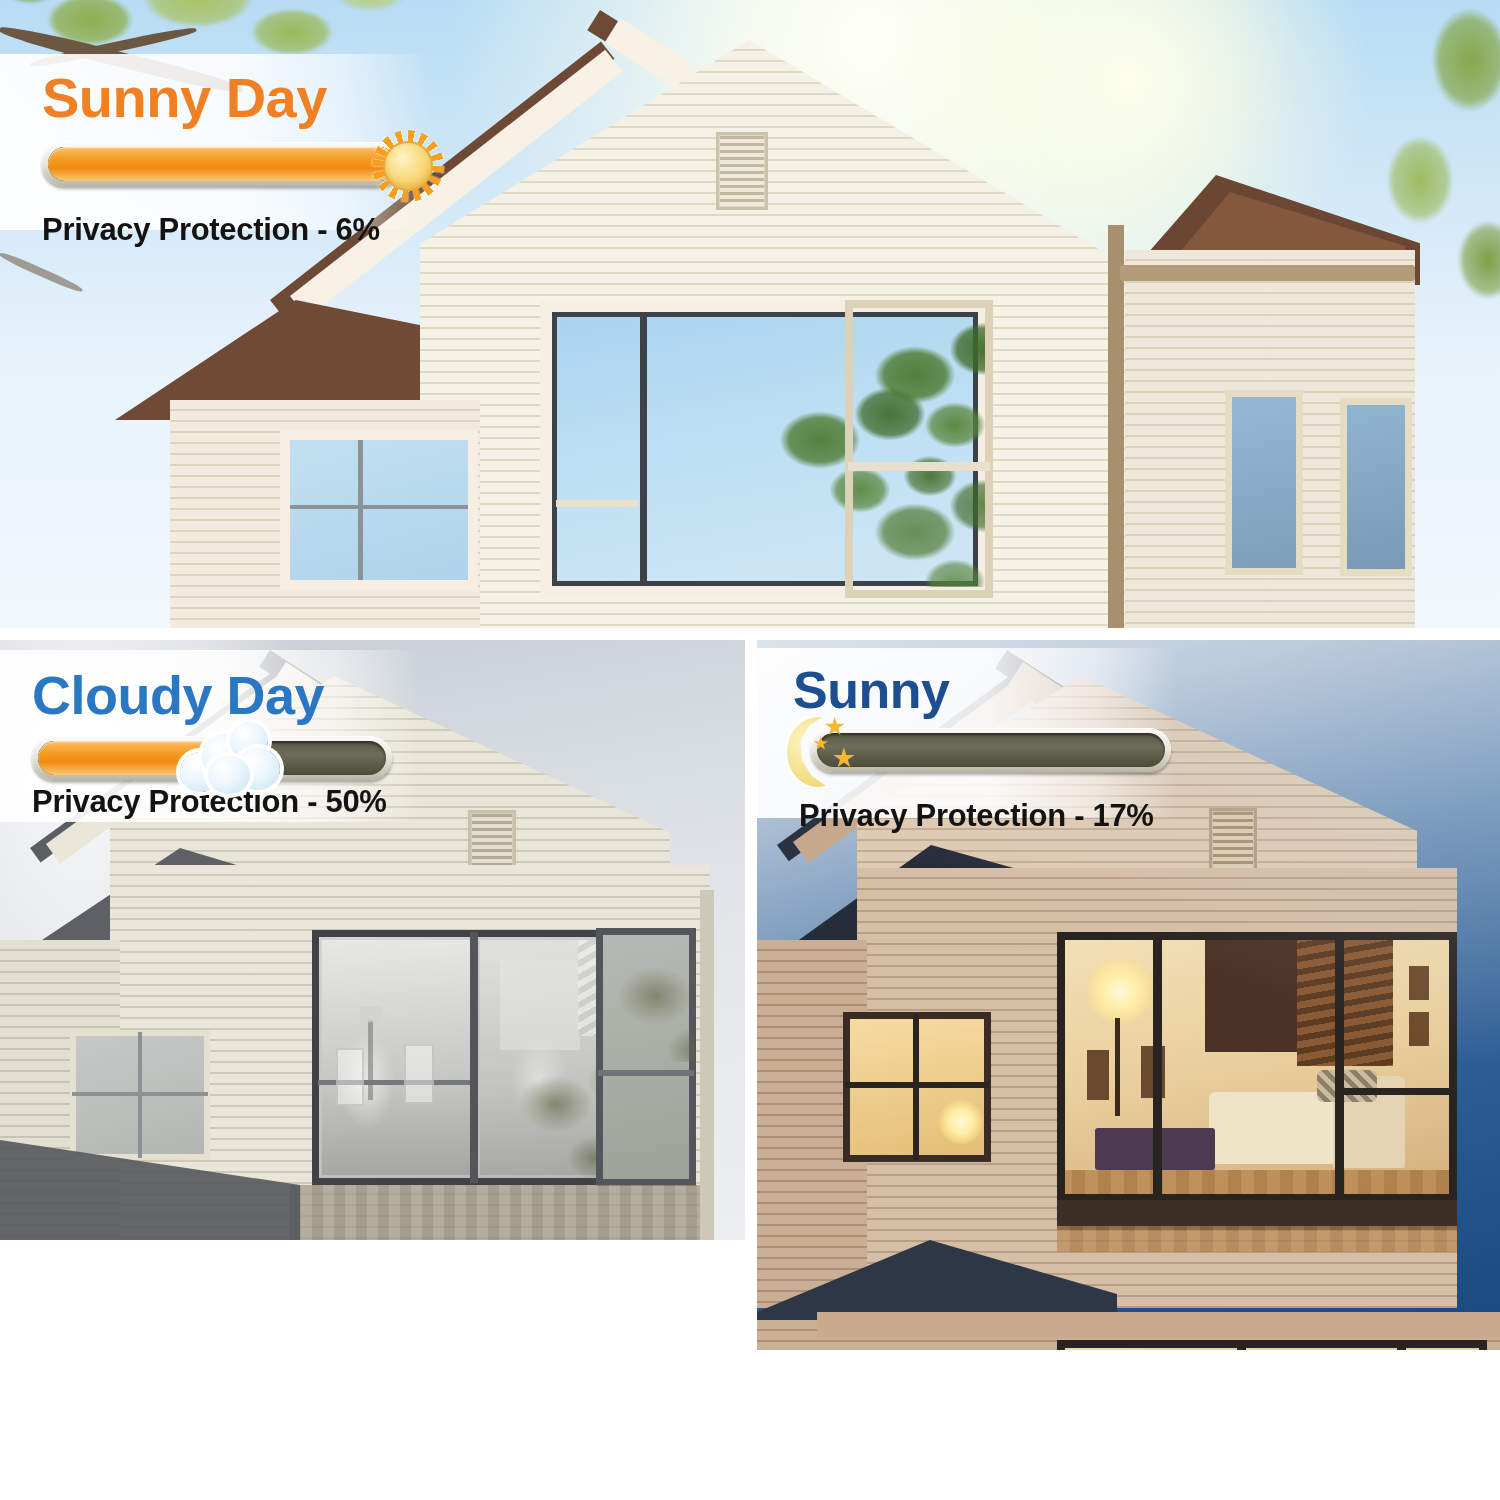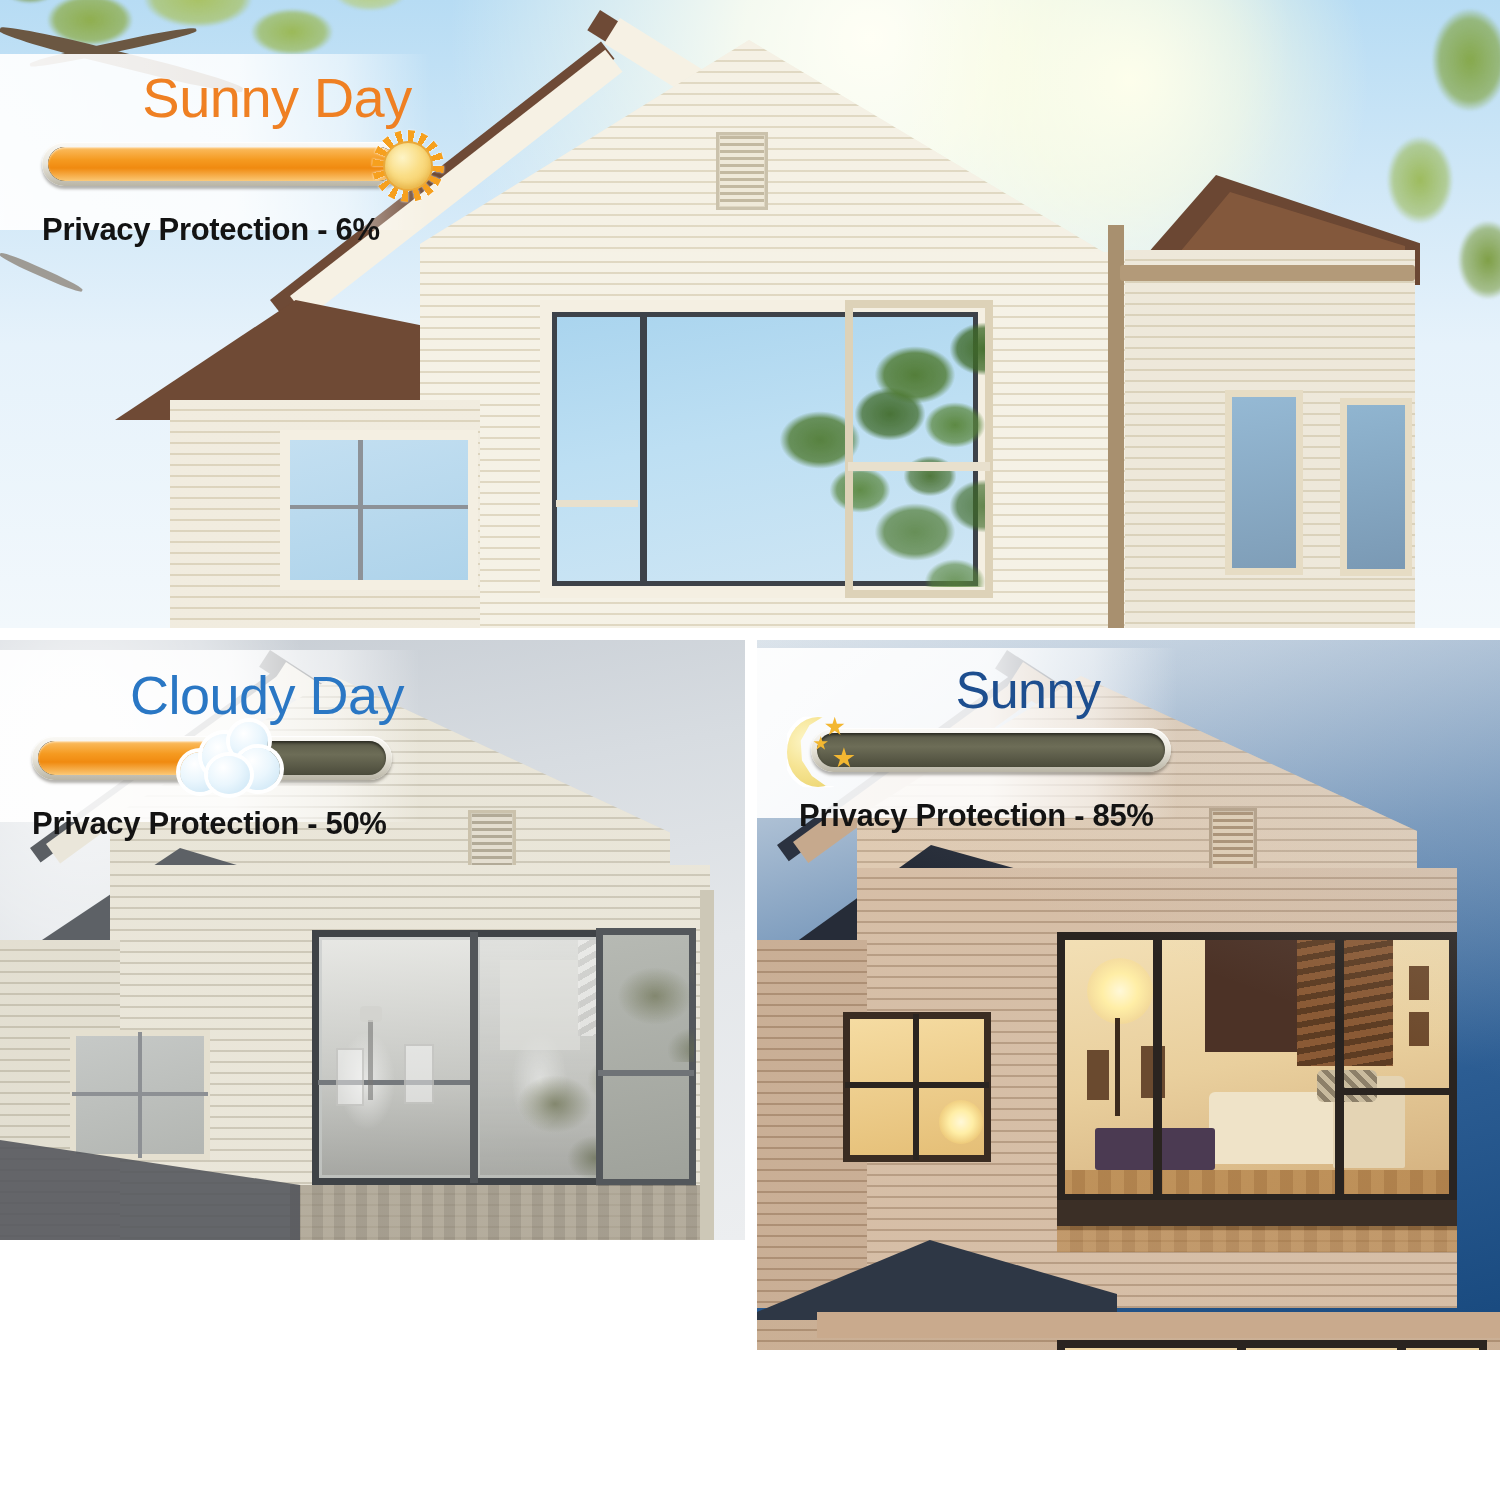--- a/index.html
+++ b/index.html
@@ -169,25 +169,24 @@
 
   
   .label-block { position:absolute; z-index:20; }
 
   .label-veil {
     position:absolute; z-index:18;
     background:linear-gradient(90deg, rgba(255,255,255,.93) 0%, rgba(255,255,255,.88) 55%, rgba(255,255,255,.55) 80%, rgba(255,255,255,0) 100%);
   }
 
   .label-title {
-    font-weight:normal;
+    font-weight:bold;
     letter-spacing:-0.5px;
     white-space:nowrap;
     line-height:1;
-    text-align:center;
   }
   #title-sunny  { font-size:56px; color:#ef8023; }
   #title-cloudy { font-size:54px; color:#2a77c4; }
   #title-night  { font-size:52px; color:#1d4e8f; }
 
   .label-caption {
     font-size:31px; font-weight:bold; color:#131313;
     white-space:nowrap; letter-spacing:-0.3px; line-height:1;
   }
 
@@ -454,21 +453,21 @@
 
         <div class="icon-cloud" style="left:146px;top:-18px;width:110px;height:78px;">
           <div class="puff" style="left:2px;top:34px;width:40px;height:40px;"></div>
           <div class="puff" style="left:24px;top:16px;width:44px;height:44px;"></div>
           <div class="puff" style="left:52px;top:4px;width:38px;height:38px;"></div>
           <div class="puff" style="left:58px;top:30px;width:44px;height:42px;"></div>
           <div class="puff" style="left:30px;top:38px;width:42px;height:38px;"></div>
         </div>
       </div>
 
-      <div class="label-caption" style="margin-top:22px;">Privacy Protection - 50%</div>
+      <div class="label-caption" style="">Privacy Protection - 50%</div>
     </div>
   </div>
 
   <div class="panel" id="panel-night">
     <div class="sky-night"></div>
 
     <div class="n-roof" style="left:250px;top:10px;width:470px;height:22px;transform:rotate(33deg);transform-origin:left top;"></div>
     <div class="n-roof" style="left:20px;top:205px;width:290px;height:20px;transform:rotate(-36deg);transform-origin:left top;"></div>
     <div class="n-soffit" style="left:266px;top:22px;width:460px;height:28px;transform:rotate(33deg);transform-origin:left top;"></div>
     <div class="n-soffit" style="left:36px;top:202px;width:278px;height:26px;transform:rotate(-36deg);transform-origin:left top;"></div>
@@ -537,18 +536,18 @@
         </div>
 
         <div class="icon-moon" style="left:-6px;top:-16px;width:82px;height:80px;">
           <div class="crescent" style="clip-path:polygon(0% 0%,58% 0%,36% 12%,22% 34%,24% 62%,40% 84%,62% 98%,100% 100%,0% 100%);"></div>
           <div class="star" style="left:46%;top:6%;width:20px;height:20px;"></div>
           <div class="star" style="left:32%;top:30%;width:15px;height:15px;"></div>
           <div class="star" style="left:56%;top:44%;width:22px;height:22px;"></div>
         </div>
       </div>
 
-      <div class="label-caption" style="margin-top:22px;margin-left:6px;">Privacy Protection - 85%</div>
+      <div class="label-caption" style="margin-top:22px;margin-left:6px;">Privacy Protection - 17%</div>
     </div>
   </div>
 
 
 </div>
 
 </body></html>

